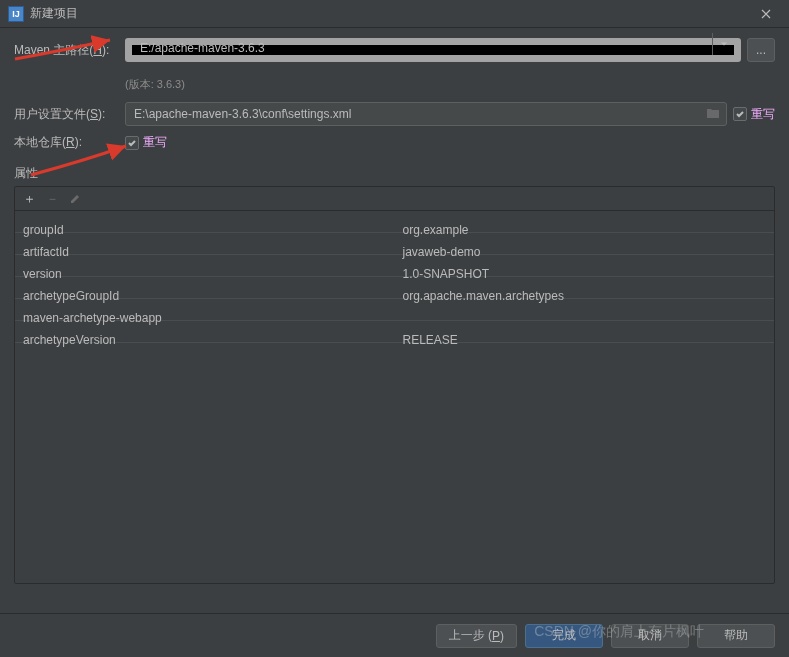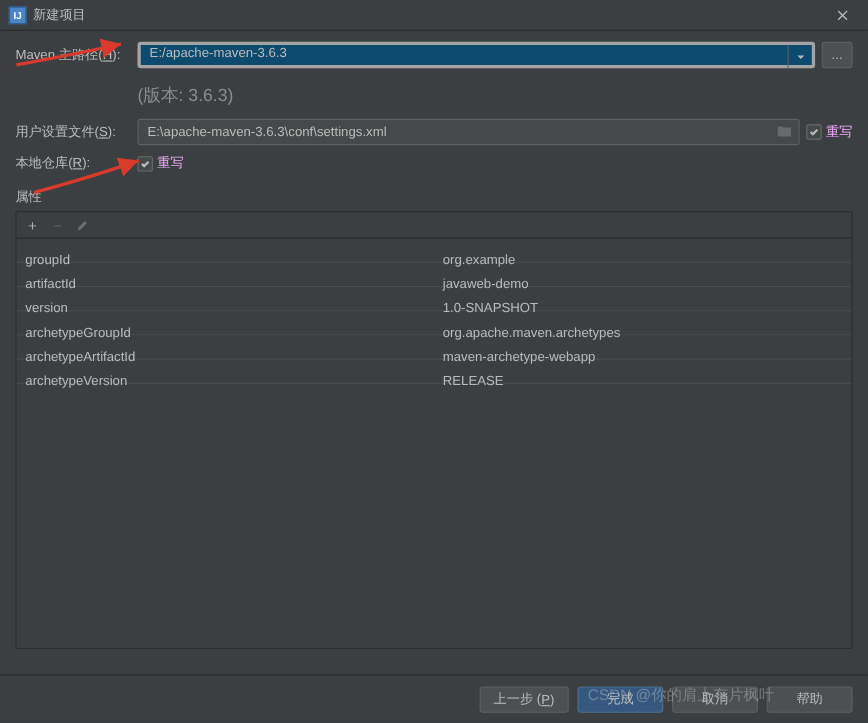--- a/index.html
+++ b/index.html
@@ -48,25 +48,25 @@
 .form-label {
   width: 105px;
   text-align: left;
   color: #bbbbbb;
   flex-shrink: 0;
 }
 .form-label .mnemonic { text-decoration: underline; }
 .combo {
   flex: 1;
   height: 24px;
-  background: #0c4a6e;
-  border: 3px solid #a3a3a3;
+  background: #000000;
+  border: 7px solid #a3a3a3;
   border-radius: 3px;
   display: flex;
-  align-items: flex-start;
+  align-items: flex-end;
   padding: 0 8px;
   color: #bbbbbb;
 }
 .combo-arrow {
   width: 22px; height: 22px;
   border-left: 1px solid #5e6060;
   display: flex; align-items: center; justify-content: center;
   margin-right: -8px; margin-left: 6px;
 }
 .combo-arrow svg { width: 8px; height: 8px; fill: #bbbbbb; }
@@ -76,21 +76,21 @@
   border: 1px solid #5e6060;
   border-radius: 3px;
   display: flex; align-items: center; justify-content: center;
   color: #bbbbbb;
   cursor: pointer;
 }
 .version-hint {
   margin-left: 111px;
   color: #8c8c8c;
   margin-bottom: 10px;
-  font-size: 16px;
+  font-size: 11px;
   margin-top: 15px;
 }
 .text-input {
   flex: 1;
   height: 24px;
   background: #45494a;
   border: 1px solid #5e6060;
   border-radius: 3px;
   display: flex;
   align-items: center;
@@ -311,21 +311,20 @@
         </div>
         <div class="props-row">
           <div class="props-cell key">version</div>
           <div class="props-cell val">1.0-SNAPSHOT</div>
         </div>
         <div class="props-row">
           <div class="props-cell key">archetypeGroupId</div>
           <div class="props-cell val">org.apache.maven.archetypes</div>
         </div>
         <div class="props-row">
-          <div class="props-cell key">archetypeArtifactId</div>
           <div class="props-cell val">maven-archetype-webapp</div>
         </div>
         <div class="props-row">
           <div class="props-cell key">archetypeVersion</div>
           <div class="props-cell val">RELEASE</div>
         </div>
       </div>
   </div>
 
 </div>

